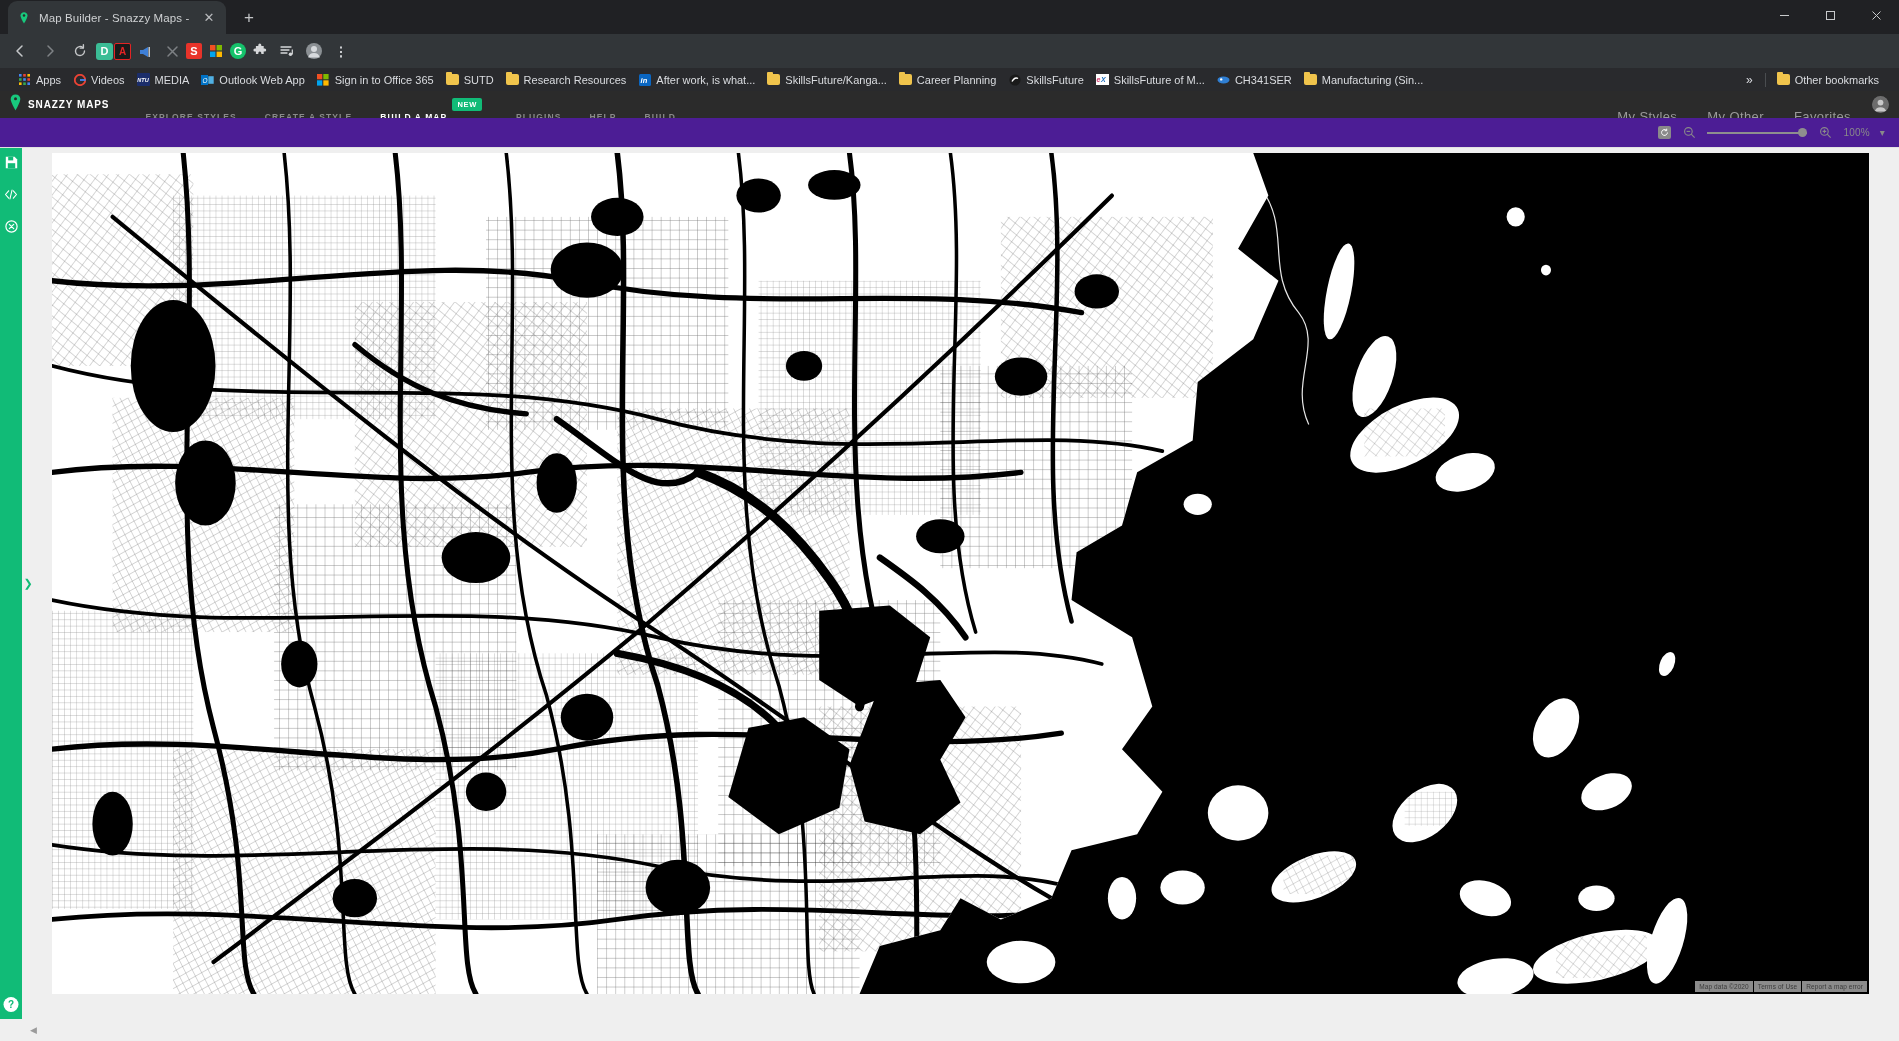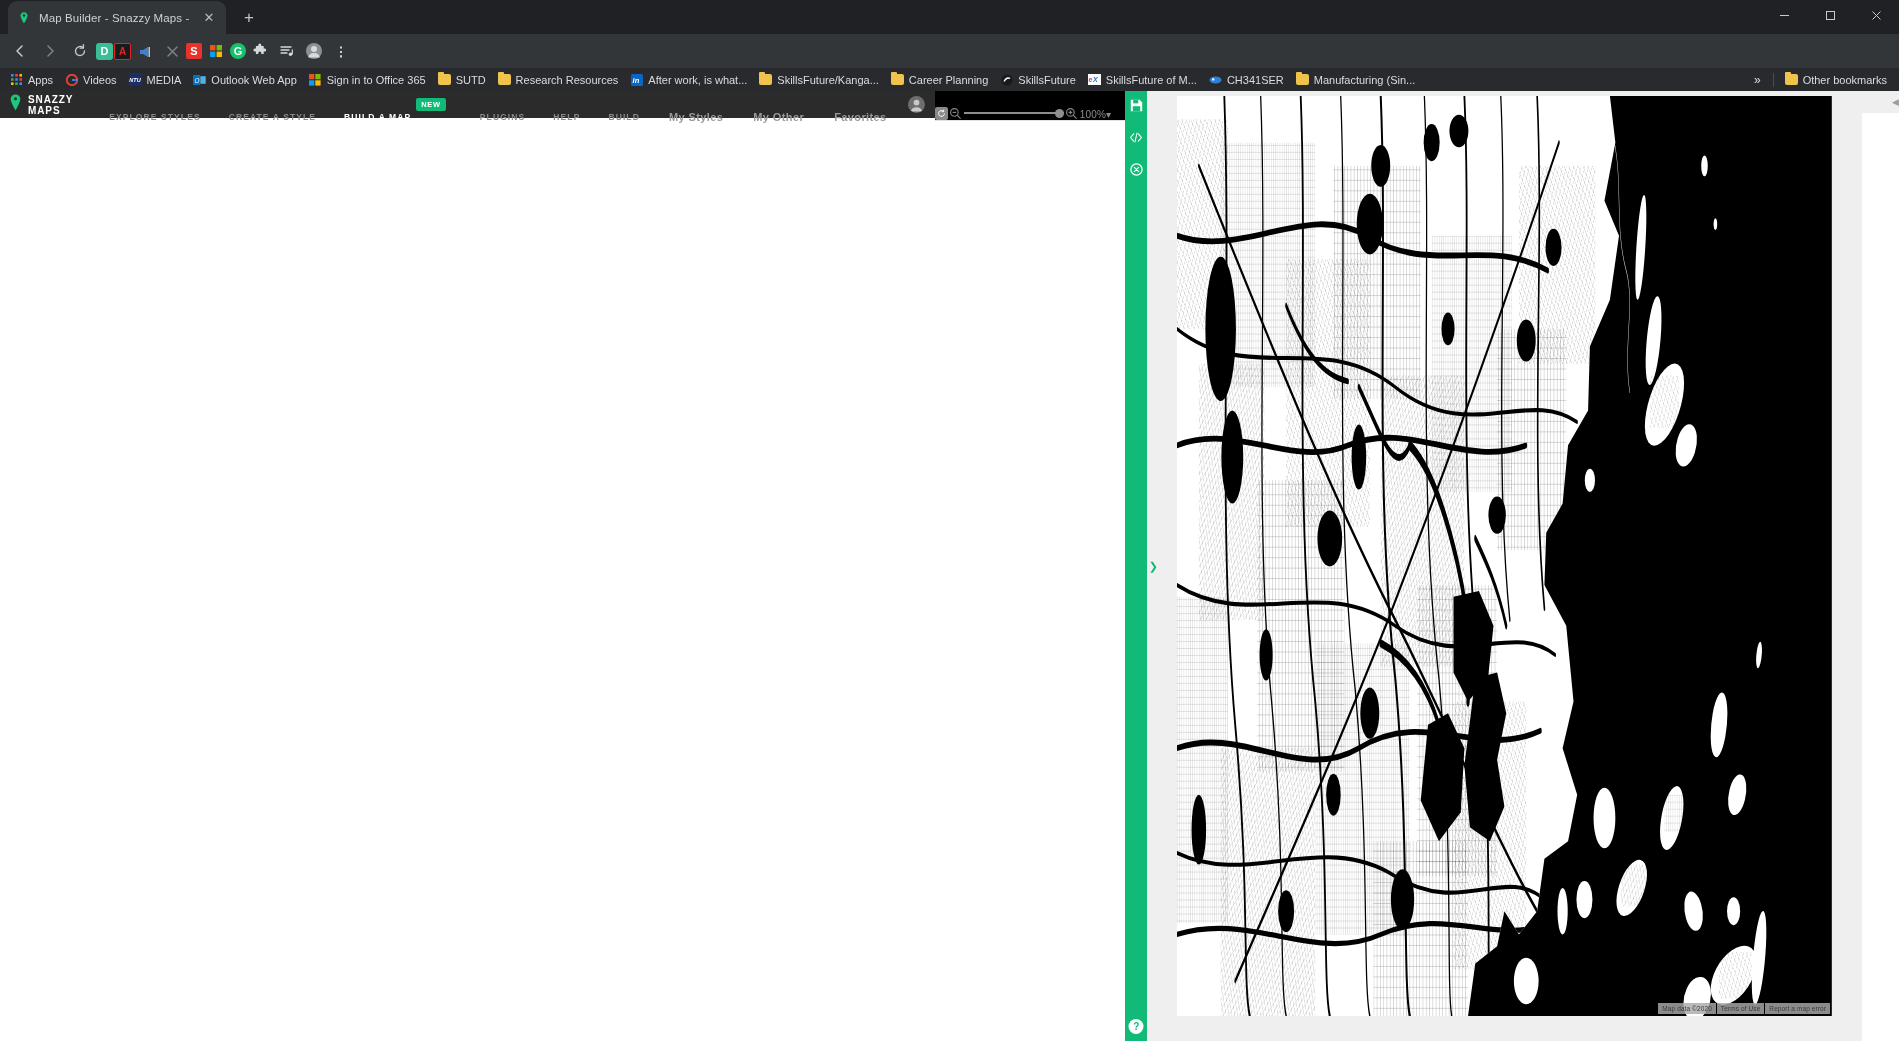--- a/index.html
+++ b/index.html
@@ -53,58 +53,58 @@
   .omni-url .path { color:#9aa0a6; }
   .omni-right { display:flex; align-items:center; gap:4px; margin-left:auto; }
   .ext-row { display:flex; align-items:center; gap:1px; }
   .ext-icon {
     width:26px; height:26px; display:flex; align-items:center; justify-content:center;
     border-radius:4px; flex:0 0 auto; font-size:11px; font-weight:bold;
   }
 
   .bookmarks {
     height:23px; background:#292a2d; display:flex; align-items:center;
-    padding:0 5px; gap:0; overflow:hidden; position:relative;
+    padding:0 13px; gap:0; overflow:hidden; position:relative;
   }
   .bm {
     display:flex; align-items:center; gap:5px; padding:2px 7px 2px 5px;
     font-size:11px; color:#dadce0; white-space:nowrap; border-radius:4px; flex:0 0 auto;
   }
   .bm-ico { width:13px; height:13px; flex:0 0 13px; display:flex; align-items:center; justify-content:center;font-style:italic; }
   .folder-ico { width:13px; height:11px; background:#f0c44c; border-radius:1px 2px 2px 2px; position:relative; }
   .folder-ico::before { content:""; position:absolute; top:-2px; left:0; width:6px; height:3px; background:#f0c44c; border-radius:1px 1px 0 0; }
   .bm-overflow { margin-left:auto; display:flex; align-items:center; gap:6px; flex:0 0 auto; }
   .bm-sep { width:1px; height:14px; background:#4a4d50; }
 
   
-  .app { flex:1 1 auto; display:flex; flex-direction:row; background:#fff; position:relative; min-height:0; }
+  .app { flex:1 1 auto; display:flex; flex-direction:column; background:#fff; position:relative; min-height:0; }
 
   .snazzy-nav {
     height:27px; background:#2b2b2b; display:flex; align-items:center;
     padding:0 10px; flex:0 0 27px;
   }
   .brand { display:flex; align-items:center; gap:7px; margin-right:22px; }
   .brand-text { color:#fff; font-size:10px; font-weight:bold; letter-spacing:.9px; }
   .nav-links { display:flex; align-items:center; gap:0; }
   .nav-link {
     font-size:8.5px; letter-spacing:1.1px; color:#8a8a8a; padding:0 14px;
     white-space:nowrap; font-weight:bold;margin-top:24px;
   }
   .nav-link.active { color:#ffffff; }
   .nav-badge {
     background:#11bb77; color:#fff; font-size:7.5px; font-weight:bold; letter-spacing:.7px;
     padding:2px 5px; border-radius:2px; margin-left:-9px;
   }
   .nav-right { margin-left:auto; display:flex; align-items:center; gap:0; }
-  .nav-right .nav-link { color:#9a9a9a; font-weight:bold; letter-spacing:.4px; font-size:11px; padding:0 15px; }
+  .nav-right .nav-link { color:#9a9a9a; font-weight:normal; letter-spacing:.4px; font-size:13px; padding:0 15px; }
   .nav-avatar { width:17px; height:17px; border-radius:50%; background:#555; margin-left:6px; overflow:hidden; }
 
   .zoombar {
-    height:30px; background:#000000; border-bottom:1px solid #e2e2e2;
-    display:flex; align-items:flex-end; justify-content:flex-end; padding-right:14px; 
+    height:30px; background:#4c1d95; border-bottom:1px solid #e2e2e2;
+    display:flex; align-items:center; justify-content:flex-end; padding-right:14px; gap:10px;
     flex:0 0 30px;
   }
   .zb-btn { width:16px; height:14px; display:flex; align-items:center; justify-content:center; color:#777; }
   .zb-reset { width:13px; height:13px; background:#8a8a8a; border-radius:2px; display:flex; align-items:center; justify-content:center; }
   .zb-slider { width:100px; height:14px; position:relative; display:flex; align-items:center; }
   .zb-track { width:100%; height:2px; background:#8e8e8e; }
   .zb-thumb { position:absolute; right:0; width:9px; height:9px; border-radius:50%; background:#8e8e8e; }
   .zb-pct { font-size:10px; color:#8a8a8a; letter-spacing:.2px; }
 
   .workspace { flex:1 1 auto; position:relative; display:flex; min-height:0; background:#efefef; }

